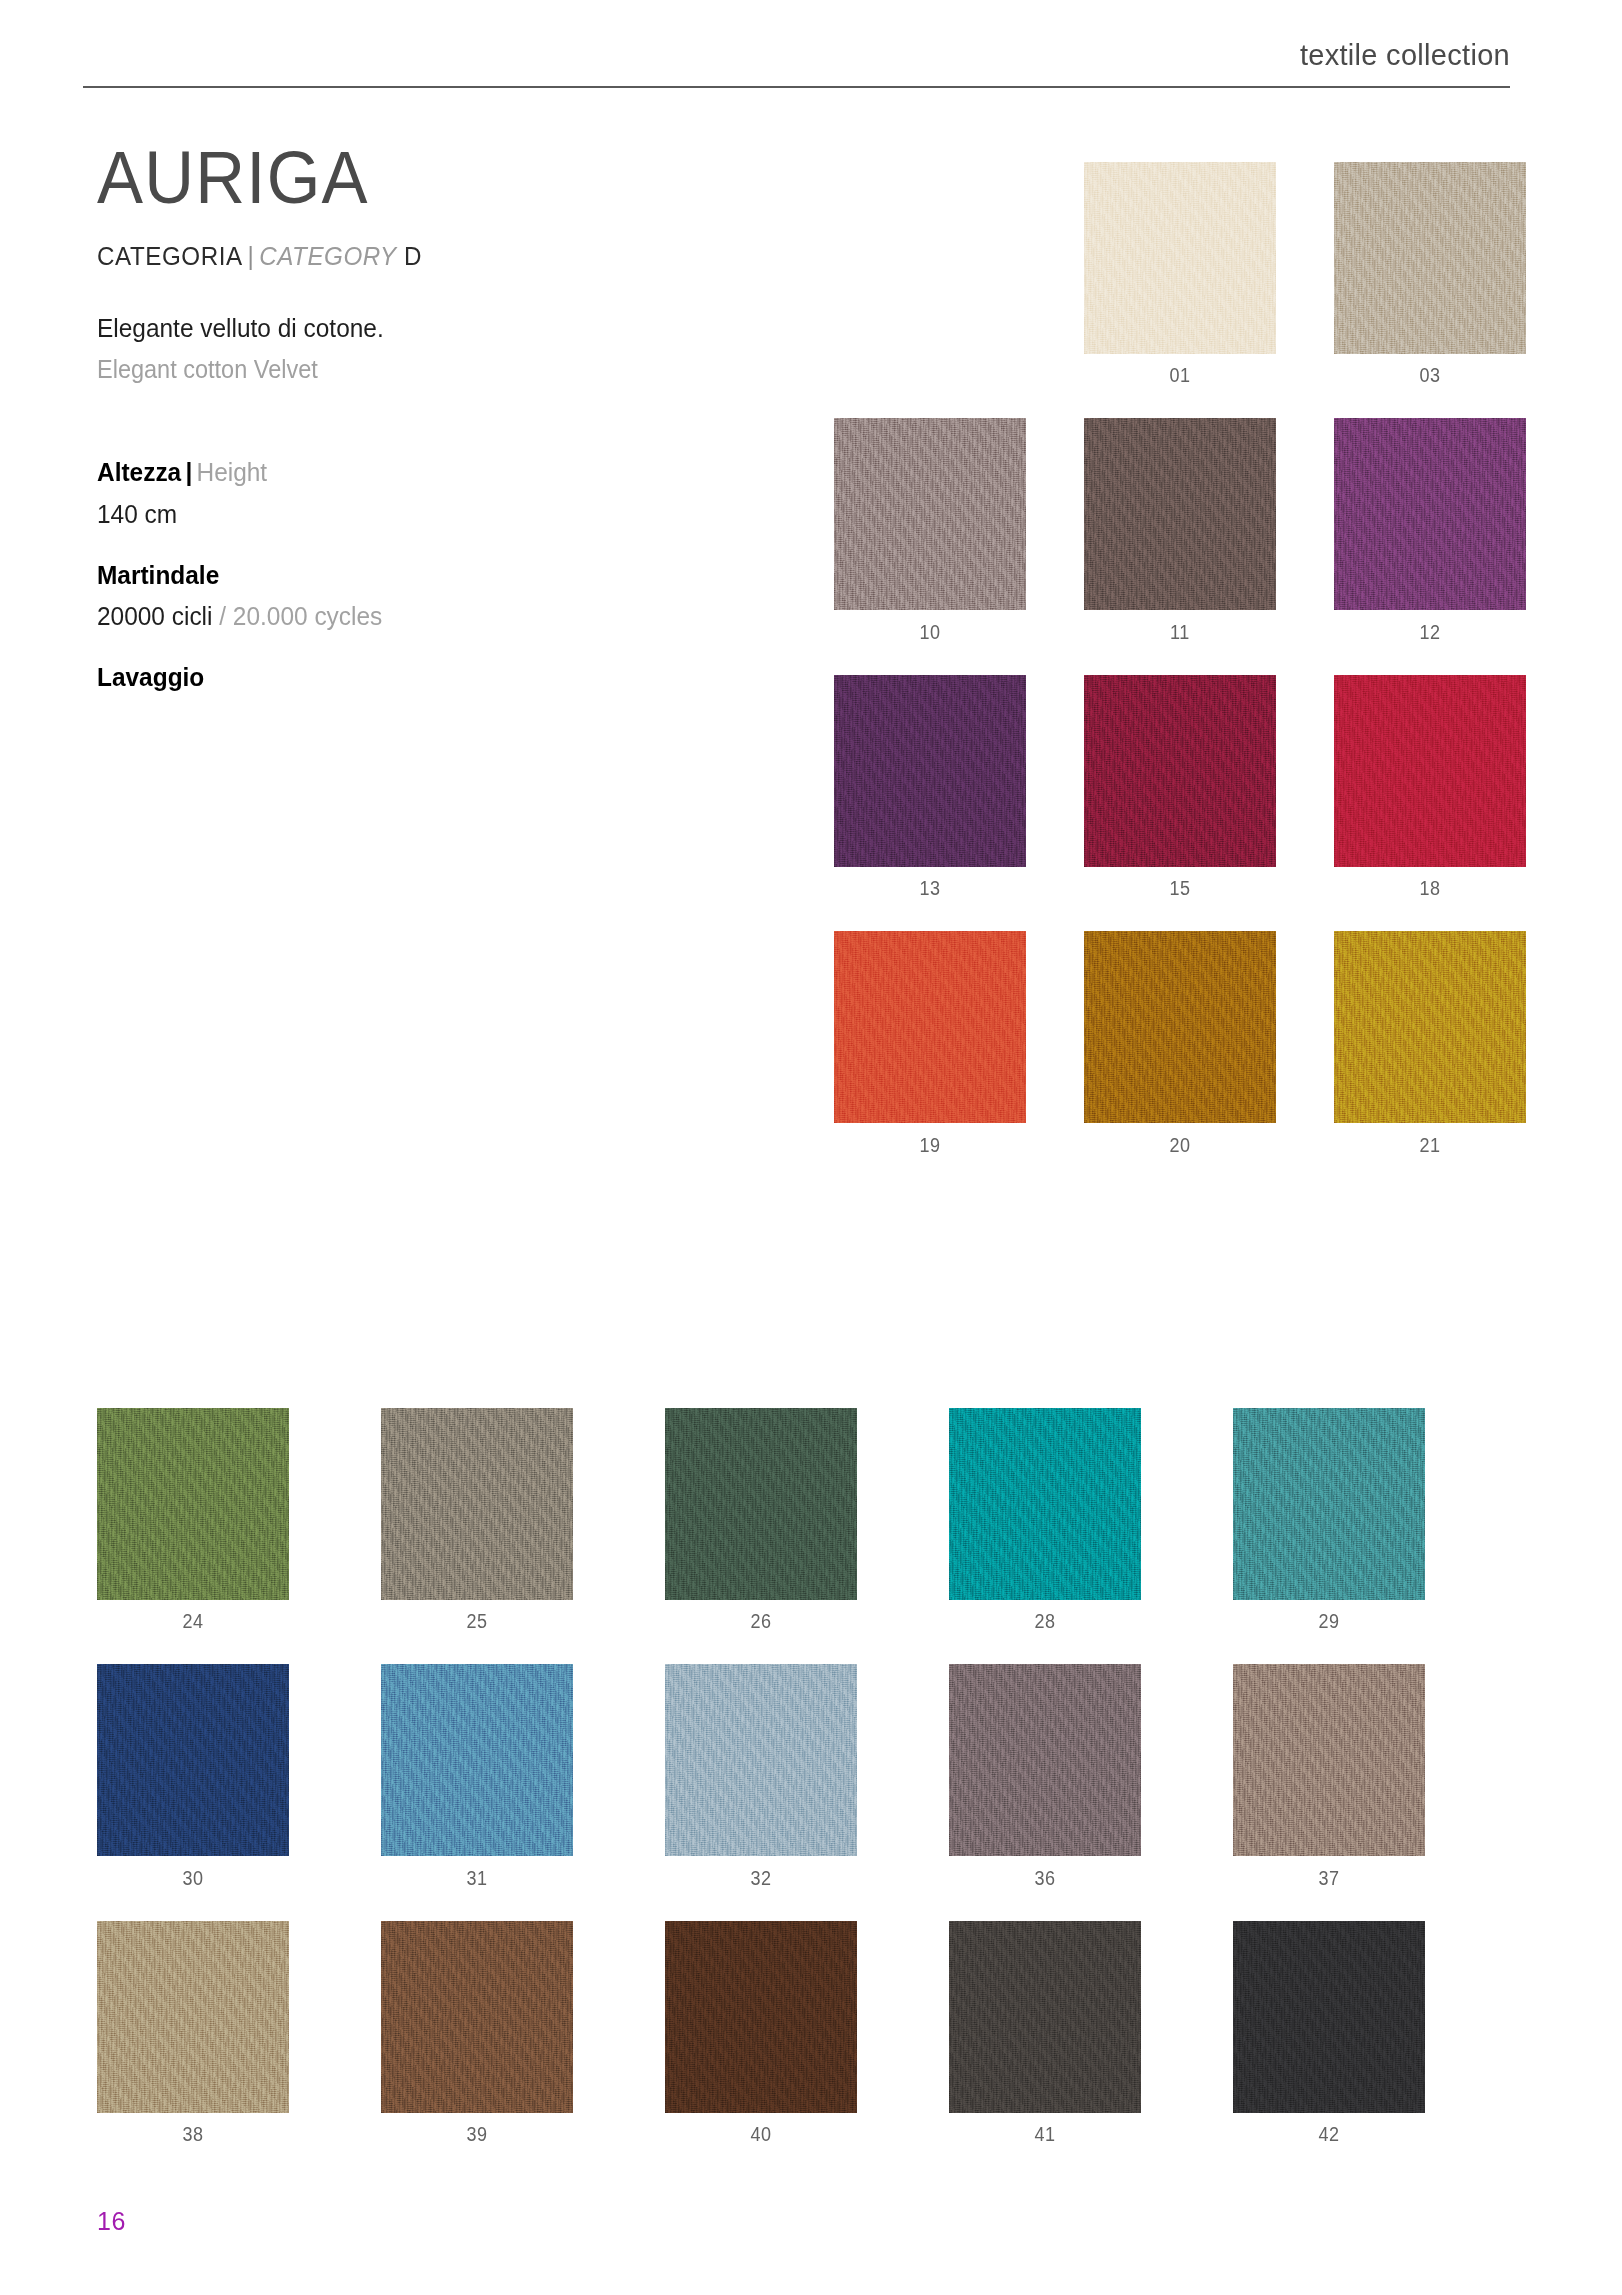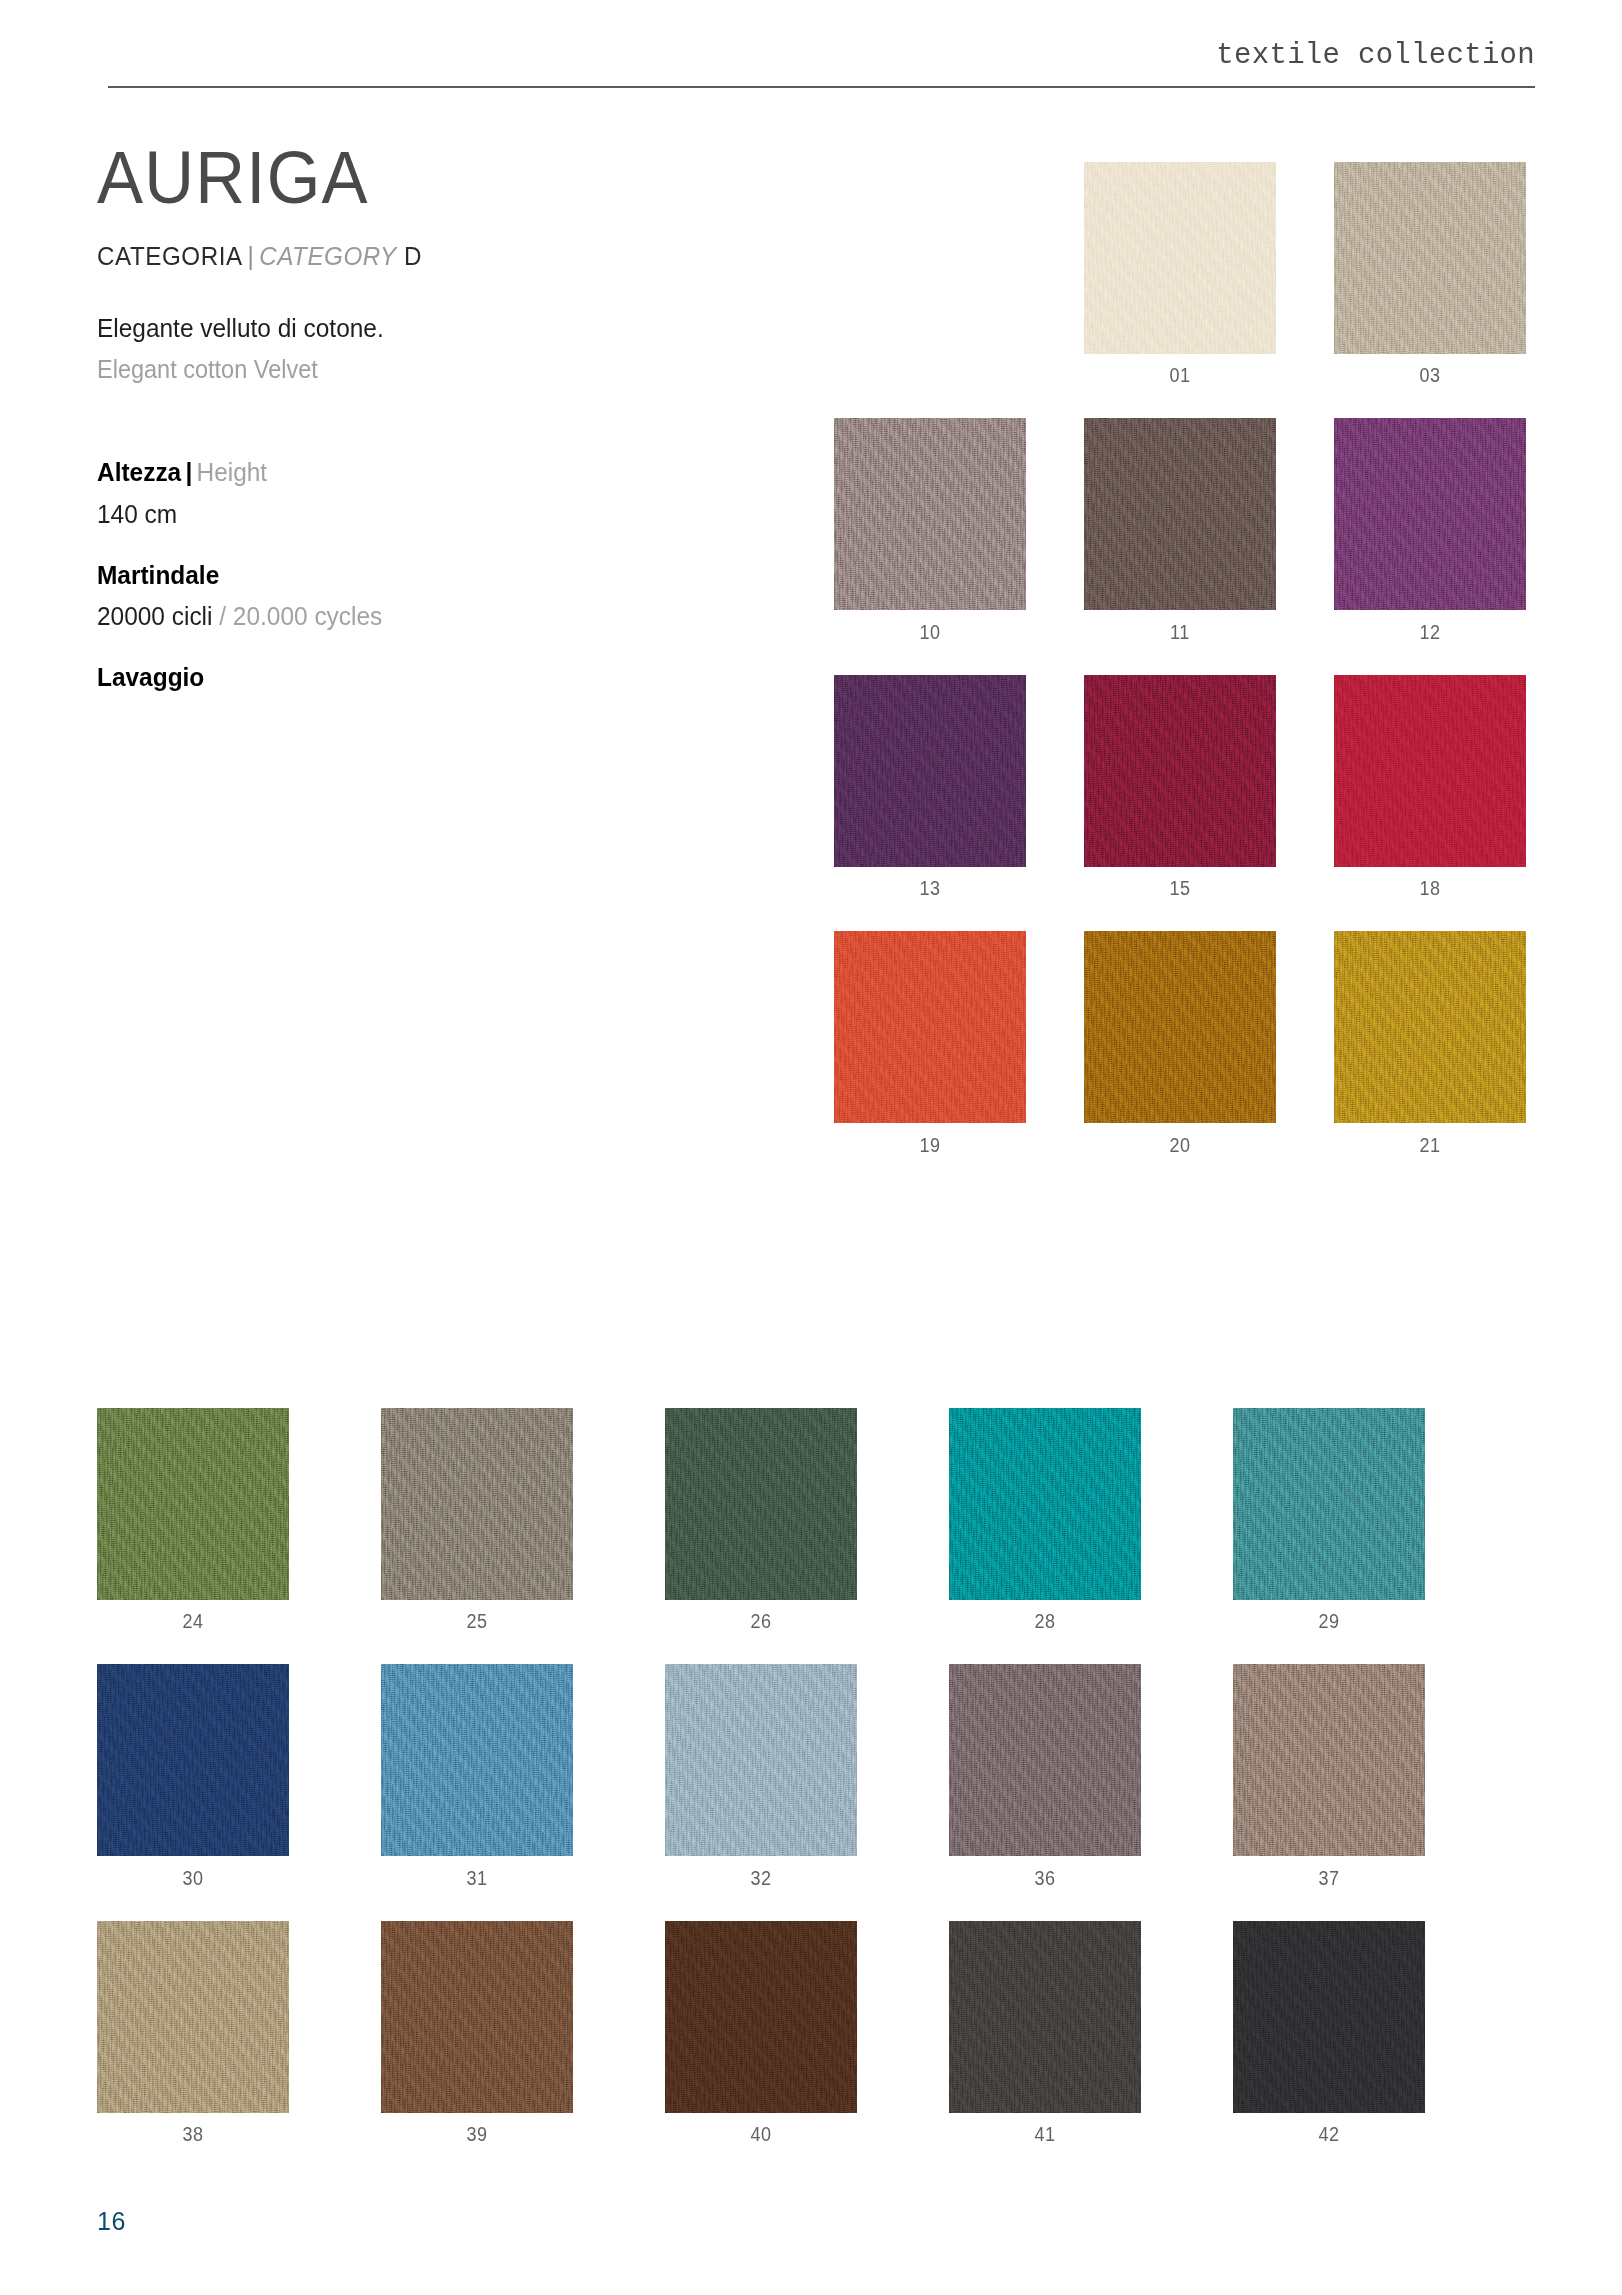--- a/index.html
+++ b/index.html
@@ -6,21 +6,21 @@
   html, body {
     width:1623px; height:2295px;
     background:#ffffff;
     font-family:"Liberation Sans", sans-serif;
     -webkit-font-smoothing:antialiased;
   }
   .page { position:relative; width:1623px; height:2295px; background:#fff; }
 
   
   .header {
-    position:absolute; left:108px; top:39px; width:1427px;font-family:Liberation Mono, monospace;
+    position:absolute; left:83px; top:39px; width:1427px;
   }
   .header-title {
     text-align:right;
     font-size:29px;
     font-weight:300;
     letter-spacing:0.3px;
     color:#4a4a4a;
     padding-bottom:14.3px;
   }
   .header-rule { height:1.3px; background:#5a5a5a; width:100%; }
@@ -107,21 +107,21 @@
     font-weight:300;
     color:#636363;
     padding-top:10.4px;
     letter-spacing:0.6px;
     transform:scaleX(0.9);
   }
 
   
   .page-number {
     position:absolute; left:97px; top:2207px;
-    font-size:25px; font-weight:300; color:#0c4a6e; letter-spacing:0.6px;
+    font-size:25px; font-weight:300; color:#a21caf; letter-spacing:0.6px;
   }
 </style>
 </head>
 <body>
 
 <div class="page">
 
   <div class="header">
     <div class="header-title">textile collection</div>
     <div class="header-rule"></div>

